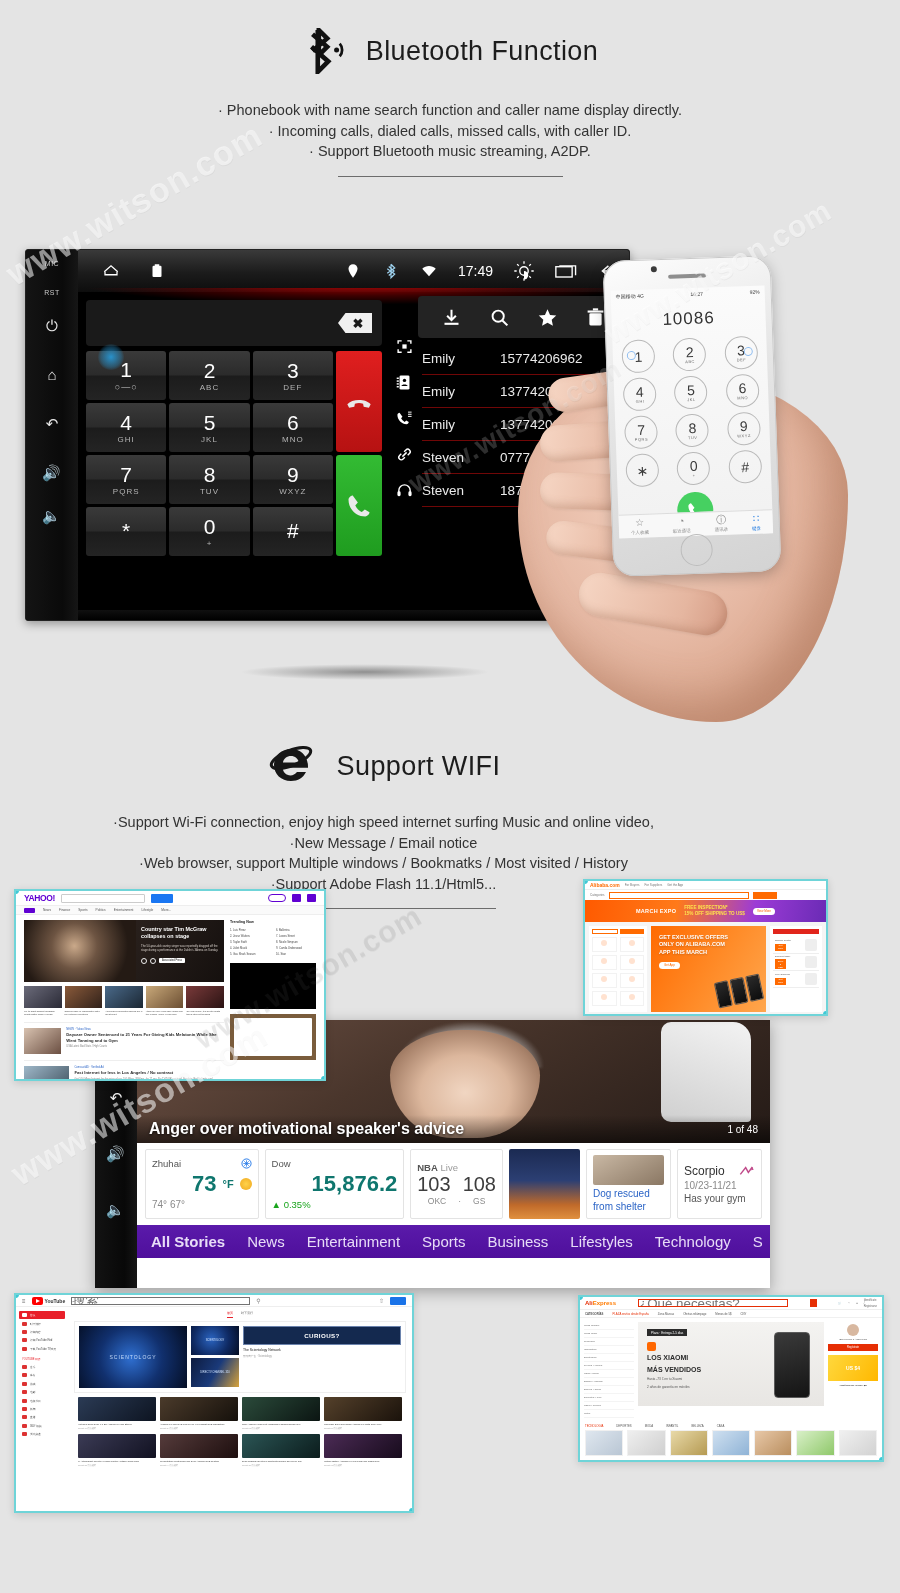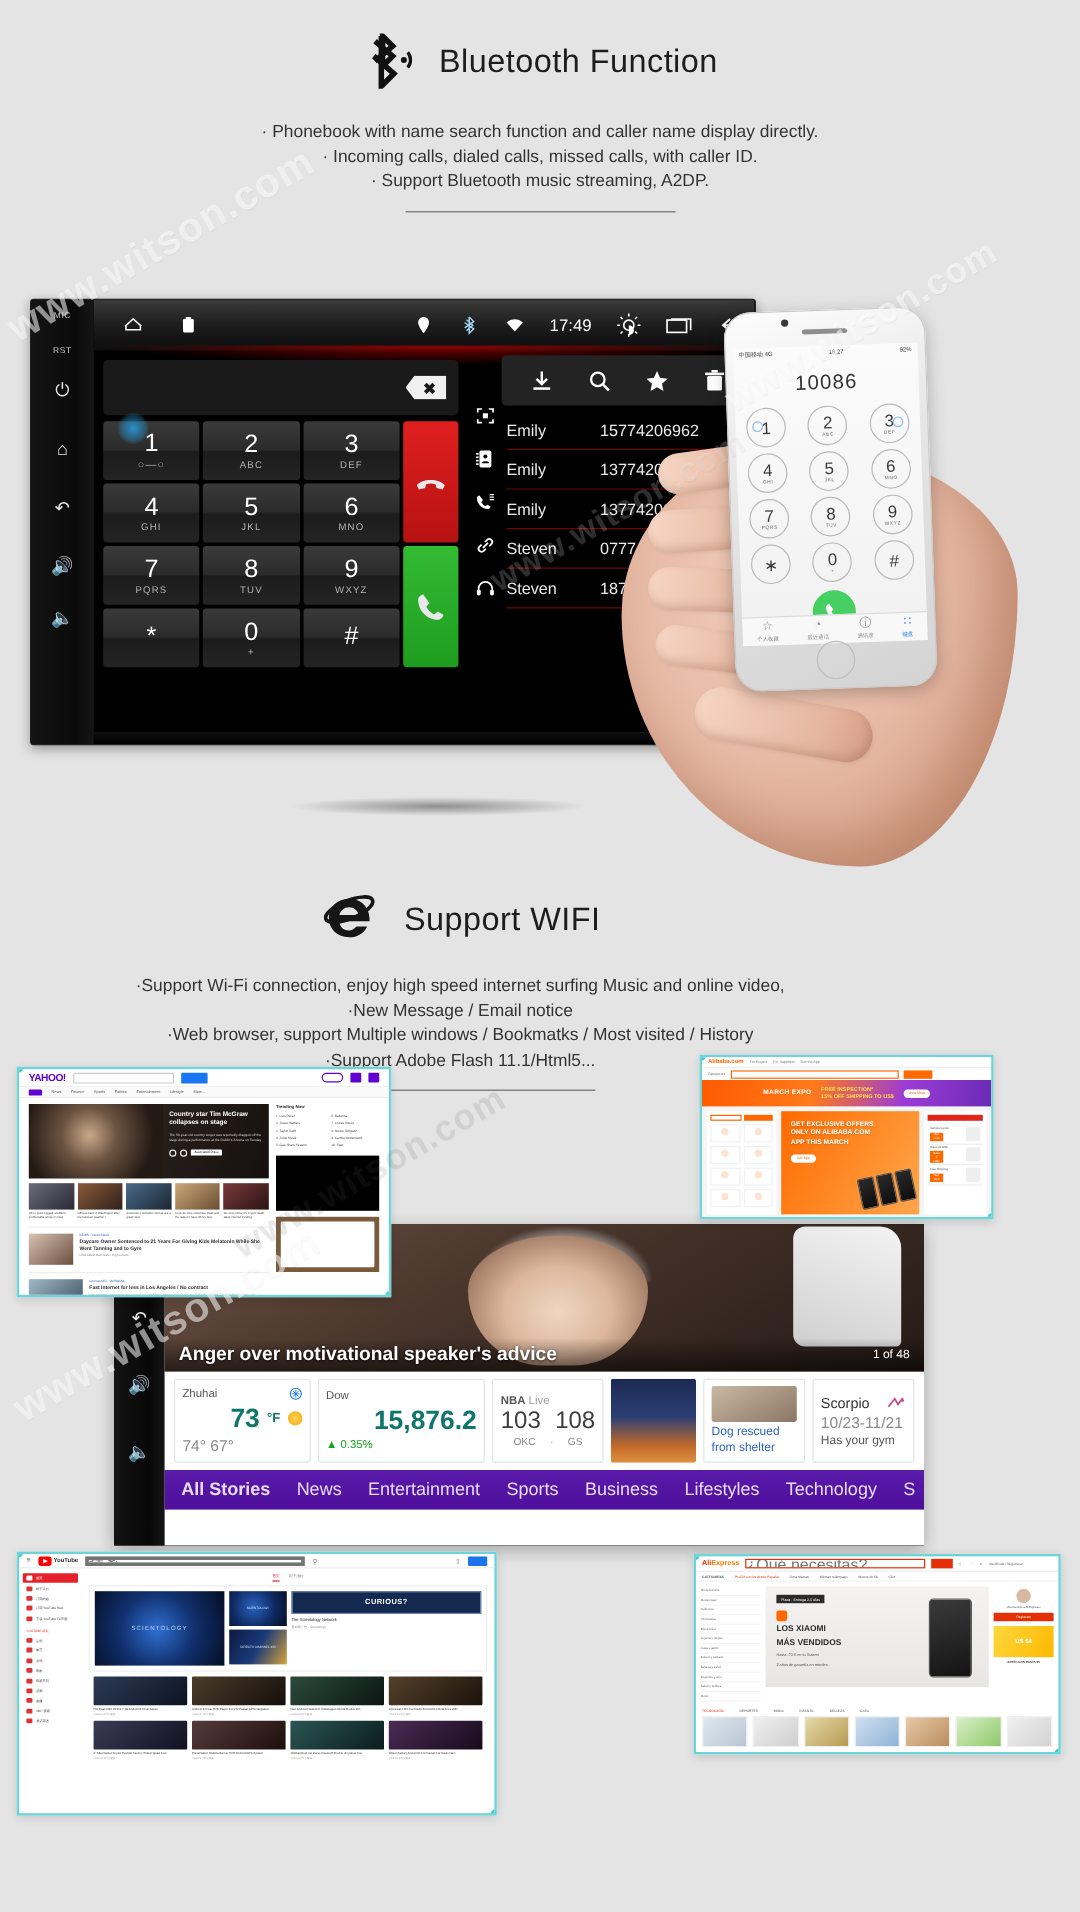--- a/index.html
+++ b/index.html
@@ -397,21 +397,21 @@
   .vu-cap span{ font-size: 10px; }
   .vu-widgets{
     display:flex; height: 82px; background:#fff; padding: 6px 8px; gap: 6px;
   }
   .wcard{
     flex:1; border:1px solid #e3e3e3; border-radius:2px; padding: 5px 6px;
     display:flex; flex-direction:column; justify-content:center;
   }
   .wcard .t{ font-size: 9.5px; color:#555; display:flex; align-items:center; justify-content:space-between;}
   .wcard .big{ font-size: 22px; color:#0f766e; font-weight: 700; line-height: 1.15; margin-top:2px;margin-left:40px;}
-  .wcard .sub{ font-size: 13px; color:#8a8a8a; margin-top:2px;}
+  .wcard .sub{ font-size: 10px; color:#8a8a8a; margin-top:2px;}
   .wcard .up{ font-size: 9.5px; color:#18a41c; margin-top:2px;}
   .wcard.nba .scores{ display:flex; gap:12px; font-size:20px; color:#3d3d3d; font-weight:400;}
   .wcard.nba .teams{ display:flex; gap:12px; font-size:8.5px; color:#8a8a8a;justify-content:center;}
   .wcard.pic{ padding:0; overflow:hidden; border:none; max-width: 72px;}
   .wcard.pic .city{
     width:100%; height:100%;
     background: linear-gradient(180deg,#1b2a52 0%,#2c3f73 45%,#c06a2a 80%,#e0903f 100%);
   }
   .wcard.dog .thumb{ height:30px; background: linear-gradient(150deg,#c9b8a4,#8a7763); border-radius:2px; margin-bottom:3px;}
   .wcard.dog .lk{ font-size: 10px; color:#2b64c6; line-height:1.25;}
@@ -424,21 +424,21 @@
   .vu-nav span:first-child{ font-weight:bold; }
   .vu-nav span{ color:#e7dcf7; white-space:nowrap;}
 
   
   .yt{ font-size:3px; color:#333;}
   .yt-top{ height:12px; display:flex; align-items:center; gap:6px; padding:0 6px; border-bottom:1px solid #eee;}
   .yt-logo{ display:flex; align-items:center; gap:2px;}
   .yt-logo .pl{ width:11px;height:8px;background:#ff0000;border-radius:2px; position:relative;}
   .yt-logo .pl::after{content:"";position:absolute;left:4px;top:2px;border-left:4px solid #fff;border-top:2px solid transparent;border-bottom:2px solid transparent;}
   .yt-logo b{ font-size:5px;}
-  .yt-srch{ flex:1; height:8px; border:3px solid #737373; max-width:200px;}
+  .yt-srch{ flex:1; height:8px; border:1px solid #737373; max-width:200px;}
   .yt-btn{ width:16px;height:8px;background:#1a73e8;border-radius:1px;}
   .yt-body{ display:flex; }
   .yt-side{ width:52px; padding:4px 3px; }
   .yt-side .it{ display:flex; align-items:center; gap:3px; padding: 2.2px 3px; font-size:2.7px; color:#444;}
   .yt-side .it.act{ background:#e8202a; color:#fff; border-radius:1px;}
   .yt-side .it i{ width:5px;height:4px;background:#d33; display:block; border-radius:1px;}
   .yt-side .hd{ font-size:2.6px; color:#e8202a; margin:4px 0 2px 3px;}
   .yt-main{ flex:1; padding:4px 6px;}
   .yt-tabs{ display:flex; gap:8px; justify-content:center; font-size:3px; color:#666; padding-bottom:3px;}
   .yt-tabs .on{ color:#e8202a; border-bottom:1.2px solid #e8202a; padding-bottom:1.5px;}
@@ -463,21 +463,21 @@
   }
   .yt-ad .rt p{ font-size:3.4px; color:#222; margin-top:3px;}
   .yt-ad .rt s{ font-size:2.6px; color:#999; text-decoration:none; display:block; margin-top:2px;}
   .yt-grid{ margin-top:4px; display:grid; grid-template-columns: repeat(4,1fr); gap:4px; padding: 0 4px;}
   .yt-card .im{ height:24px; border-radius:1px;}
   .yt-card p{ font-size:2.4px; color:#333; line-height:1.3; margin-top:2px;}
   .yt-card s{ font-size:2.2px; color:#999; text-decoration:none;}
 
   
   .ae{ font-size:3px;}
-  .ae-top{ height:13px; display:flex; align-items:center; gap:5px; padding:0 5px; border-bottom:1px solid #eee;}
+  .ae-top{ height:13px; display:flex; align-items:center; gap:22px; padding:0 5px; border-bottom:1px solid #eee;}
   .ae-logo{ font-size:6px; font-weight:bold;}
   .ae-logo .a{ color:#e62e04;} .ae-logo .b{color:#ff7b00;}
   .ae-srch{ flex:1; height:8px; border:1px solid #e62e04; max-width:150px;}
   .ae-sbtn{ width:18px;height:8px;background:#e62e04;}
   .ae-ic{ display:flex; gap:6px; align-items:center; font-size:2.6px; color:#666;}
   .ae-cats{ height:8px; display:flex; align-items:center; gap:9px; padding:0 5px; font-size:2.8px; color:#555; border-bottom:1px solid #f0f0f0;}
   .ae-cats .or{ color:#e62e04;}
   .ae-body{ display:flex; gap:4px; padding:4px; }
   .ae-left{ width:50px; }
   .ae-left .it{ font-size:2.5px; color:#666; padding:2px 0; border-bottom:.4px solid #f4f4f4;}

